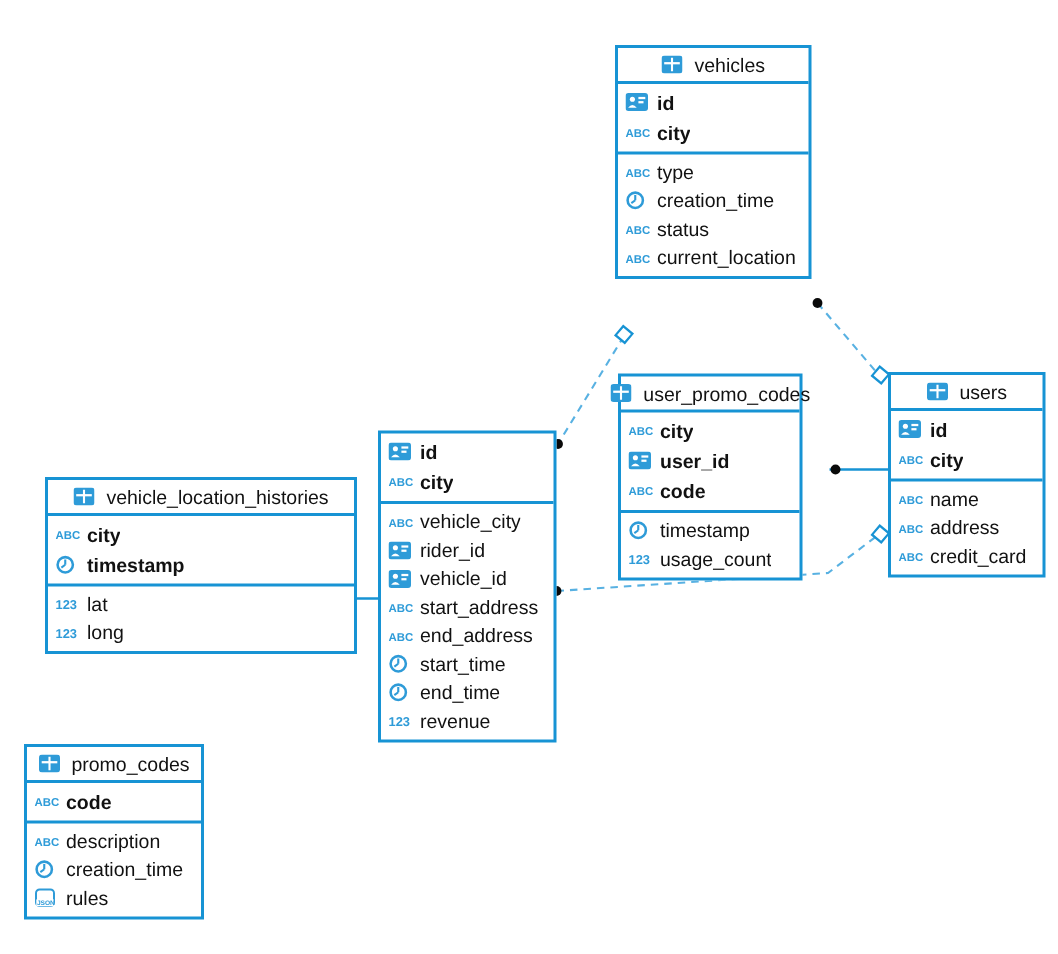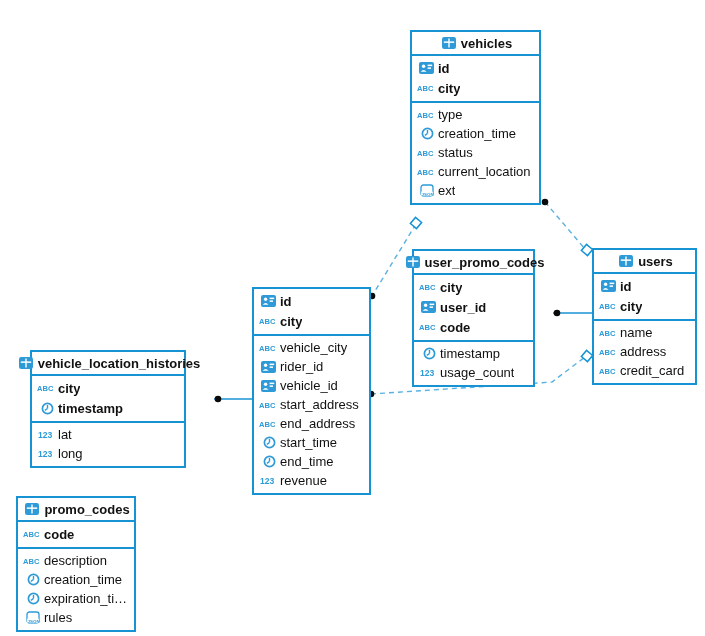--- a/index.html
+++ b/index.html
@@ -3,27 +3,27 @@
 <meta charset="utf-8">
 <style>
   html,body{margin:0;padding:0;background:#ffffff;}
   body{width:705px;height:636px;position:relative;overflow:hidden;
        font-family:"Liberation Sans",sans-serif;-webkit-font-smoothing:antialiased;}
   #diagram{position:relative;width:705px;height:636px;}
   #wires{position:absolute;left:0;top:0;z-index:0;}
   .table{position:absolute;z-index:1;background:#ffffff;border:2px solid #1793d4;
          box-sizing:border-box;font-size:13px;color:#111111;}
   .thead{height:22px;display:flex;align-items:center;justify-content:center;gap:5px;
-         border-bottom:2px solid #1793d4;padding:0 4px;white-space:nowrap;font-weight:bold;}
+         border-bottom:2px solid #1793d4;padding:0 4px;white-space:nowrap;}
   .ttitle{color:#111111;}
   .section{padding:2px 0 3px 0;}
   .section.pk{border-bottom:2px solid #1793d4;}
   .row{height:19px;display:flex;align-items:center;gap:4px;padding:0 5px;white-space:nowrap;}
   .section.pk .row{height:20px;font-weight:700;}
-  .ficon{width:17px;min-width:17px;display:inline-flex;align-items:center;justify-content:flex-end;}
+  .ficon{width:17px;min-width:17px;display:inline-flex;align-items:center;justify-content:flex-start;}
   .flabel{overflow:hidden;text-overflow:ellipsis;}
 </style>
 </head>
 <body>
 
 <div id="diagram">
   <svg id="wires" width="705" height="636">
       <polyline points="545,202 585,249" fill="none" stroke="#58b1e2" stroke-width="1.4" stroke-dasharray="5 4"></polyline>
       <circle cx="545" cy="202" r="3.3" fill="#0a0a0a"></circle>
       <rect x="-4" y="-4" width="8" height="8" fill="#ffffff" stroke="#1793d4" stroke-width="1.5" transform="translate(587,250) rotate(40)"></rect>
@@ -101,30 +101,20 @@
           <span class="flabel">status</span>
         </div>
         <div class="row">
           <span class="ficon">
             <svg width="17" height="10" viewBox="0 0 17 10">
               <text x="0" y="8.2" font-family="Liberation Sans, sans-serif" font-size="7.6" font-weight="bold" fill="#2e9bd8">ABC</text>
             </svg>
           </span>
           <span class="flabel">current_location</span>
         </div>
-        <div class="row">
-          <span class="ficon">
-            <svg width="14" height="13" viewBox="0 0 14 13">
-              <rect x="1" y="1" width="12" height="11" rx="2.4" fill="none" stroke="#2e9bd8" stroke-width="1.3"></rect>
-              <rect x="1.2" y="7.6" width="11.6" height="4.6" fill="#fff"></rect>
-              <text x="1.6" y="11.6" font-family="Liberation Sans, sans-serif" font-size="4.4" font-weight="bold" fill="#2e9bd8">JSON</text>
-            </svg>
-          </span>
-          <span class="flabel">ext</span>
-        </div>
       </div>
     </div>
     <div class="table" style="left: 412px; top: 249px; width: 123px;">
       <div class="thead">
         <span class="ficon">
           <svg width="14" height="12" viewBox="0 0 14 12">
             <rect x="0" y="0" width="14" height="12" rx="2.2" fill="#2e9bd8"></rect>
             <rect x="2" y="2.4" width="10" height="1.6" fill="#fff" opacity="0"></rect>
             <rect x="1.8" y="4.4" width="10.4" height="1.5" fill="#fff"></rect>
             <rect x="6.3" y="1.5" width="1.4" height="9" fill="#fff"></rect>
@@ -341,21 +331,21 @@
         <div class="row">
           <span class="ficon">
             <svg width="16" height="11" viewBox="0 0 16 11">
               <text x="0" y="9" font-family="Liberation Sans, sans-serif" font-size="8.6" font-weight="bold" fill="#2e9bd8">123</text>
             </svg>
           </span>
           <span class="flabel">revenue</span>
         </div>
       </div>
     </div>
-    <div class="table" style="left: 30px; top: 350px; width: 156px;">
+    <div class="table" style="left: 30px; top: 318px; width: 208px;">
       <div class="thead">
         <span class="ficon">
           <svg width="14" height="12" viewBox="0 0 14 12">
             <rect x="0" y="0" width="14" height="12" rx="2.2" fill="#2e9bd8"></rect>
             <rect x="2" y="2.4" width="10" height="1.6" fill="#fff" opacity="0"></rect>
             <rect x="1.8" y="4.4" width="10.4" height="1.5" fill="#fff"></rect>
             <rect x="6.3" y="1.5" width="1.4" height="9" fill="#fff"></rect>
             <rect x="1.8" y="1.6" width="10.4" height="1.1" fill="#fff" opacity="0"></rect>
           </svg>
         </span>
@@ -437,30 +427,20 @@
             <svg width="13" height="13" viewBox="0 0 13 13">
               <circle cx="6.5" cy="6.5" r="5.1" fill="none" stroke="#2e9bd8" stroke-width="1.7"></circle>
               <line x1="6.5" y1="6.5" x2="6.5" y2="3" stroke="#2e9bd8" stroke-width="1.4"></line>
               <line x1="6.5" y1="6.5" x2="3.9" y2="8.4" stroke="#2e9bd8" stroke-width="1.4"></line>
             </svg>
           </span>
           <span class="flabel">creation_time</span>
         </div>
         <div class="row">
           <span class="ficon">
-            <svg width="13" height="13" viewBox="0 0 13 13">
-              <circle cx="6.5" cy="6.5" r="5.1" fill="none" stroke="#2e9bd8" stroke-width="1.7"></circle>
-              <line x1="6.5" y1="6.5" x2="6.5" y2="3" stroke="#2e9bd8" stroke-width="1.4"></line>
-              <line x1="6.5" y1="6.5" x2="3.9" y2="8.4" stroke="#2e9bd8" stroke-width="1.4"></line>
-            </svg>
-          </span>
-          <span class="flabel">expiration_time</span>
-        </div>
-        <div class="row">
-          <span class="ficon">
             <svg width="14" height="13" viewBox="0 0 14 13">
               <rect x="1" y="1" width="12" height="11" rx="2.4" fill="none" stroke="#2e9bd8" stroke-width="1.3"></rect>
               <rect x="1.2" y="7.6" width="11.6" height="4.6" fill="#fff"></rect>
               <text x="1.6" y="11.6" font-family="Liberation Sans, sans-serif" font-size="4.4" font-weight="bold" fill="#2e9bd8">JSON</text>
             </svg>
           </span>
           <span class="flabel">rules</span>
         </div>
       </div>
     </div>

